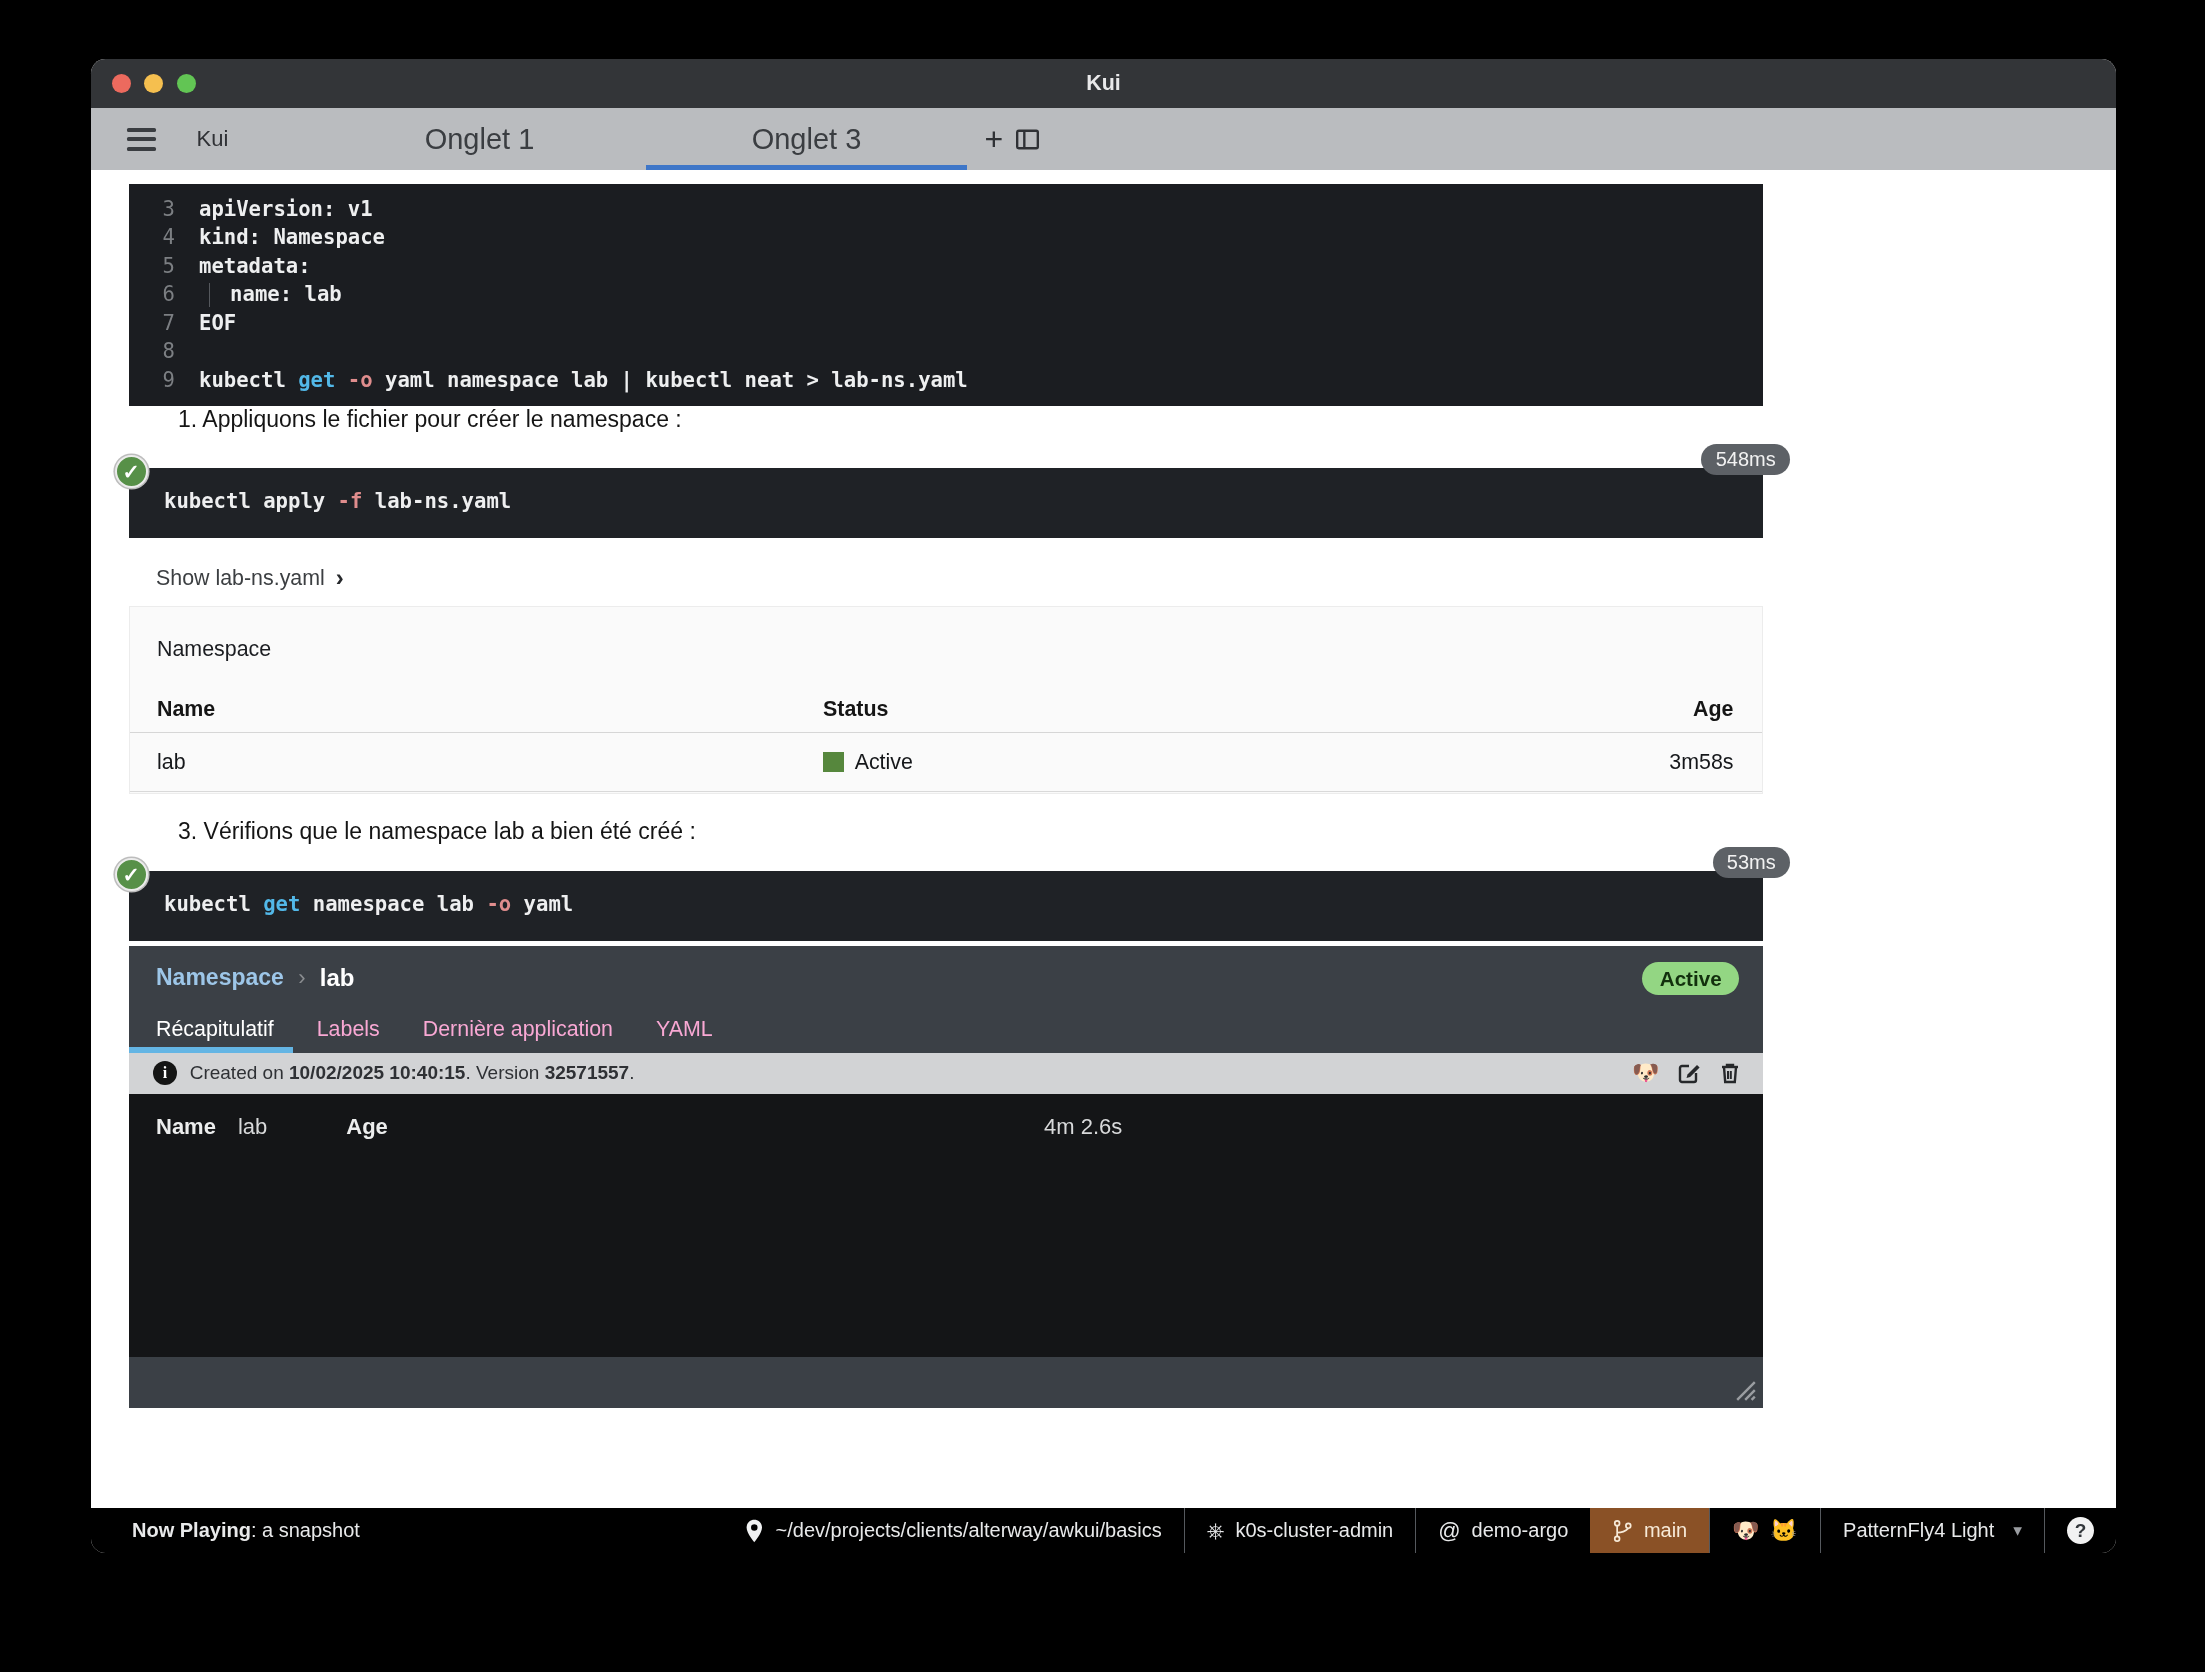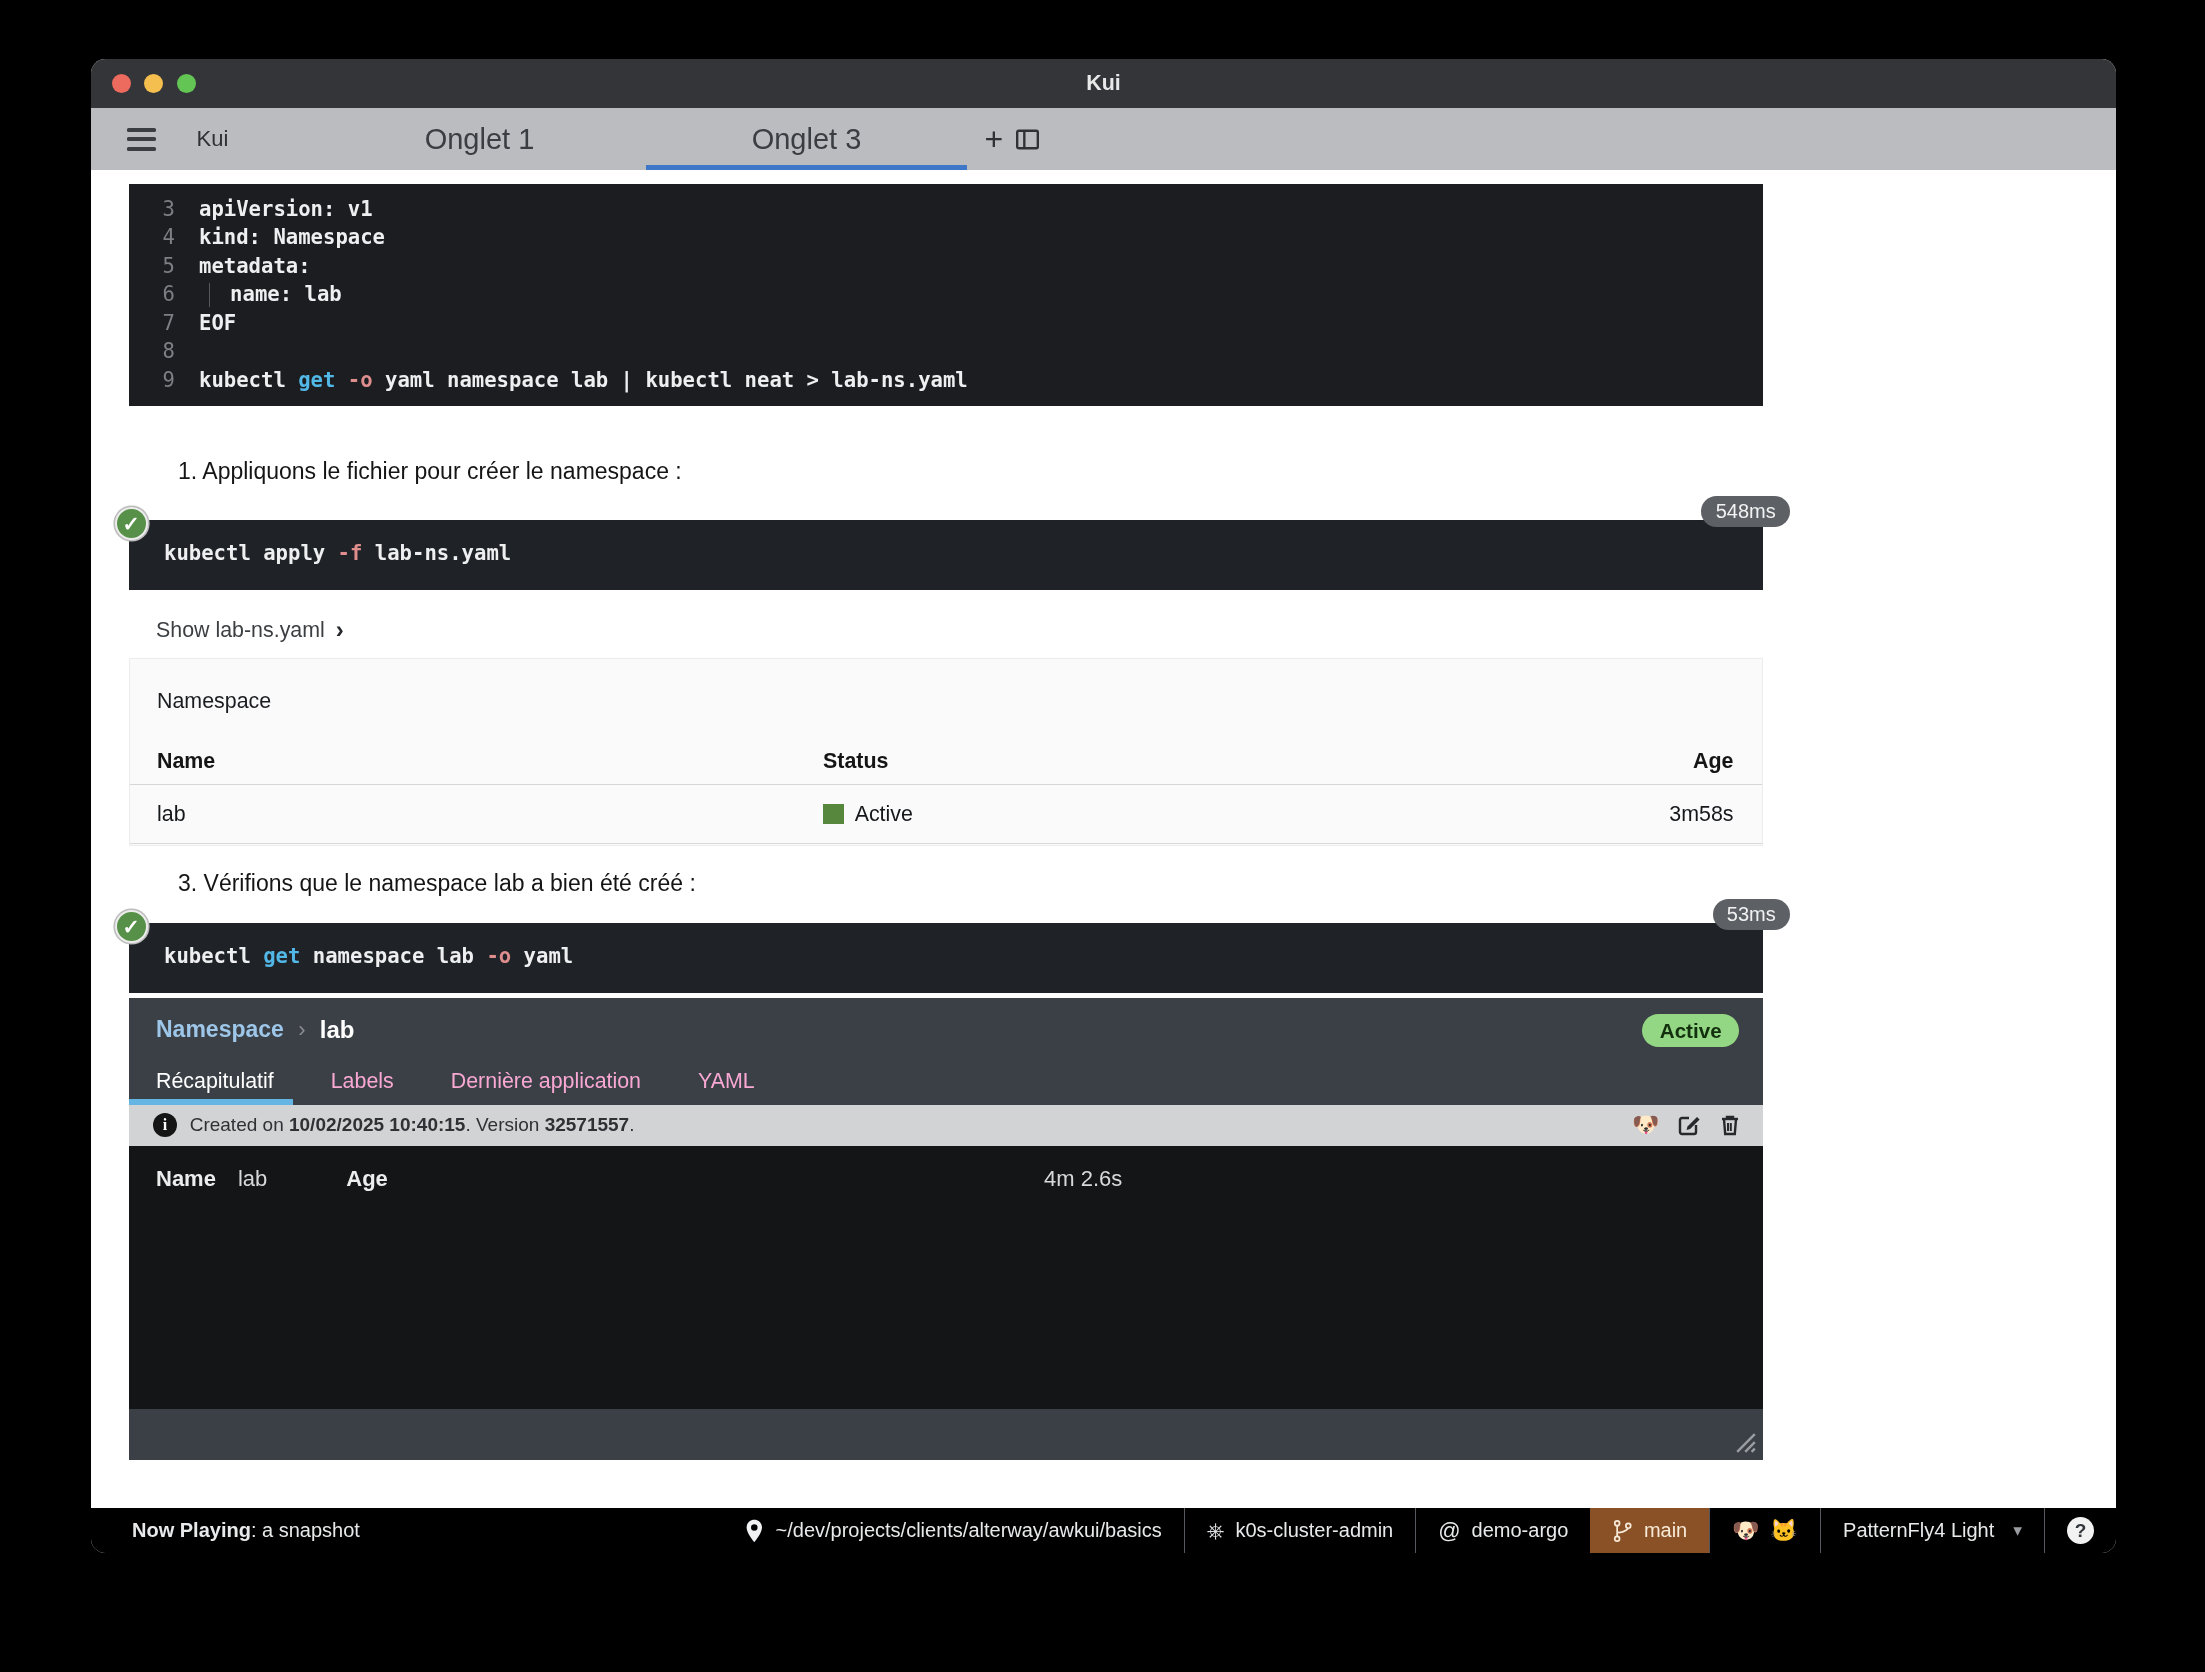--- a/index.html
+++ b/index.html
@@ -32,21 +32,21 @@
   .content{flex:1 1 auto;background:#fff;padding-left:38px;padding-right:353px;position:relative;overflow:hidden;}
   .block{width:1634px;}
   
   .codeblock{margin-top:13.5px;height:222px;background:#1b1d21;padding:11px 0;font-family:"DejaVu Sans Mono",monospace;font-size:20.6px;font-weight:700;color:#eeeff0;}
   .cline{height:28.5px;line-height:28.5px;display:flex;white-space:pre;}
   .lnum{width:46px;text-align:right;margin-right:24px;color:#7c7f83;font-weight:400;flex:0 0 auto;}
   .tok-cyan{color:var(--code-cyan);}
   .tok-pink{color:var(--code-pink);}
   .tok-guide{display:inline-block;width:0;border-left:1.6px solid #55585d;height:24px;vertical-align:middle;margin-left:9.5px;margin-right:20.6px;}
   
-  .stephead{margin-top:52px;height:28.5px;padding-left:49px;font-size:23px;color:#151515;}
+  .stephead{height:28.5px;padding-left:49px;font-size:23px;color:#151515;}
   .stephead.h3{margin-top:24px;margin-bottom:0;}
   
   .cmdwrap{position:relative;margin-top:34px;height:70px;background:#1f2226;}
   .cmdwrap.second{margin-top:24.6px;}
   .cmdtext{position:absolute;left:35px;top:20.6px;font-family:"DejaVu Sans Mono",monospace;font-size:20.6px;font-weight:700;color:#eeeff0;white-space:pre;}
   .checkbubble{position:absolute;left:-14.3px;top:-12.7px;width:33px;height:33px;border-radius:50%;background:#579048;border:2.4px solid #ececec;box-shadow:0 0 0 1.6px #bdbdbd;display:flex;align-items:center;justify-content:center;color:#fff;font-size:20.6px;font-weight:700;}
   .durbadge{position:absolute;right:-27px;top:-24px;background:var(--duration-bg);color:#f2f2f2;font-size:20px;padding:4px 14.3px;border-radius:791px;}
   
   .showlink{margin-top:26px;height:28.5px;padding-left:27px;font-size:21.4px;color:#3c3f42;display:flex;align-items:center;gap:11px;cursor:pointer;}
   .showlink .chev{font-weight:700;font-size:24px;color:#26282b;}
@@ -59,21 +59,21 @@
   .colname{flex:0 0 41.5%;} .colstatus{flex:1 1 auto;display:flex;align-items:center;} .colage{flex:0 0 151px;text-align:right;padding-right:28.5px;}
   .greensq{display:inline-block;width:20.6px;height:20.6px;background:var(--status-green);margin-right:11px;}
   
   .sidecar{margin-top:4.8px;}
   .schead{background:#3b4046;height:107px;position:relative;padding-left:27px;}
   .crumbs{position:absolute;top:18px;left:27px;display:flex;align-items:center;gap:14.3px;}
   .crumbkind{color:#9dc6e8;font-weight:700;font-size:23px;cursor:pointer;}
   .crumbsep{color:#8a8d90;font-size:22px;}
   .crumbname{color:#fff;font-weight:700;font-size:24px;}
   .activebadge{position:absolute;right:24px;top:16px;background:var(--badge-green-bg);color:var(--badge-green-text);font-weight:700;font-size:20.6px;padding:4.8px 17.4px;border-radius:791px;}
-  .sctabs{position:absolute;left:0;bottom:0;display:flex;padding-left:27px;gap:14px;}
+  .sctabs{position:absolute;left:0;bottom:0;display:flex;padding-left:27px;gap:0;}
   .sctab{font-size:21.4px;color:#f9a8d4;padding:0 0 11px 0;margin-right:43px;position:relative;cursor:pointer;}
   .sctab.active{color:#fff;}
   .sctab.active::after{content:"";position:absolute;left:-27px;right:-19px;bottom:0;height:5.5px;background:var(--sidecar-accent);}
   .sctoolbar{height:41px;background:#d2d3d5;display:flex;align-items:center;padding:0 20.6px 0 24px;font-size:19px;color:#2f3135;gap:0;}
   .infoicon{width:24px;height:24px;border-radius:50%;background:#151515;color:#fff;display:flex;align-items:center;justify-content:center;font-size:16px;font-weight:700;font-family:"Liberation Serif",serif;margin-right:12.7px;flex:0 0 auto;}
   .ttext b{font-weight:700;}
   .tbicons{margin-left:auto;display:flex;align-items:center;gap:17.4px;}
   .tbicons .emo{font-size:22px;cursor:pointer;}
   .tbicons svg{display:block;cursor:pointer;}
   .scbody{height:263px;background:#141517;position:relative;padding:20.6px 0 0 27px;color:#eceded;font-size:22px;}

